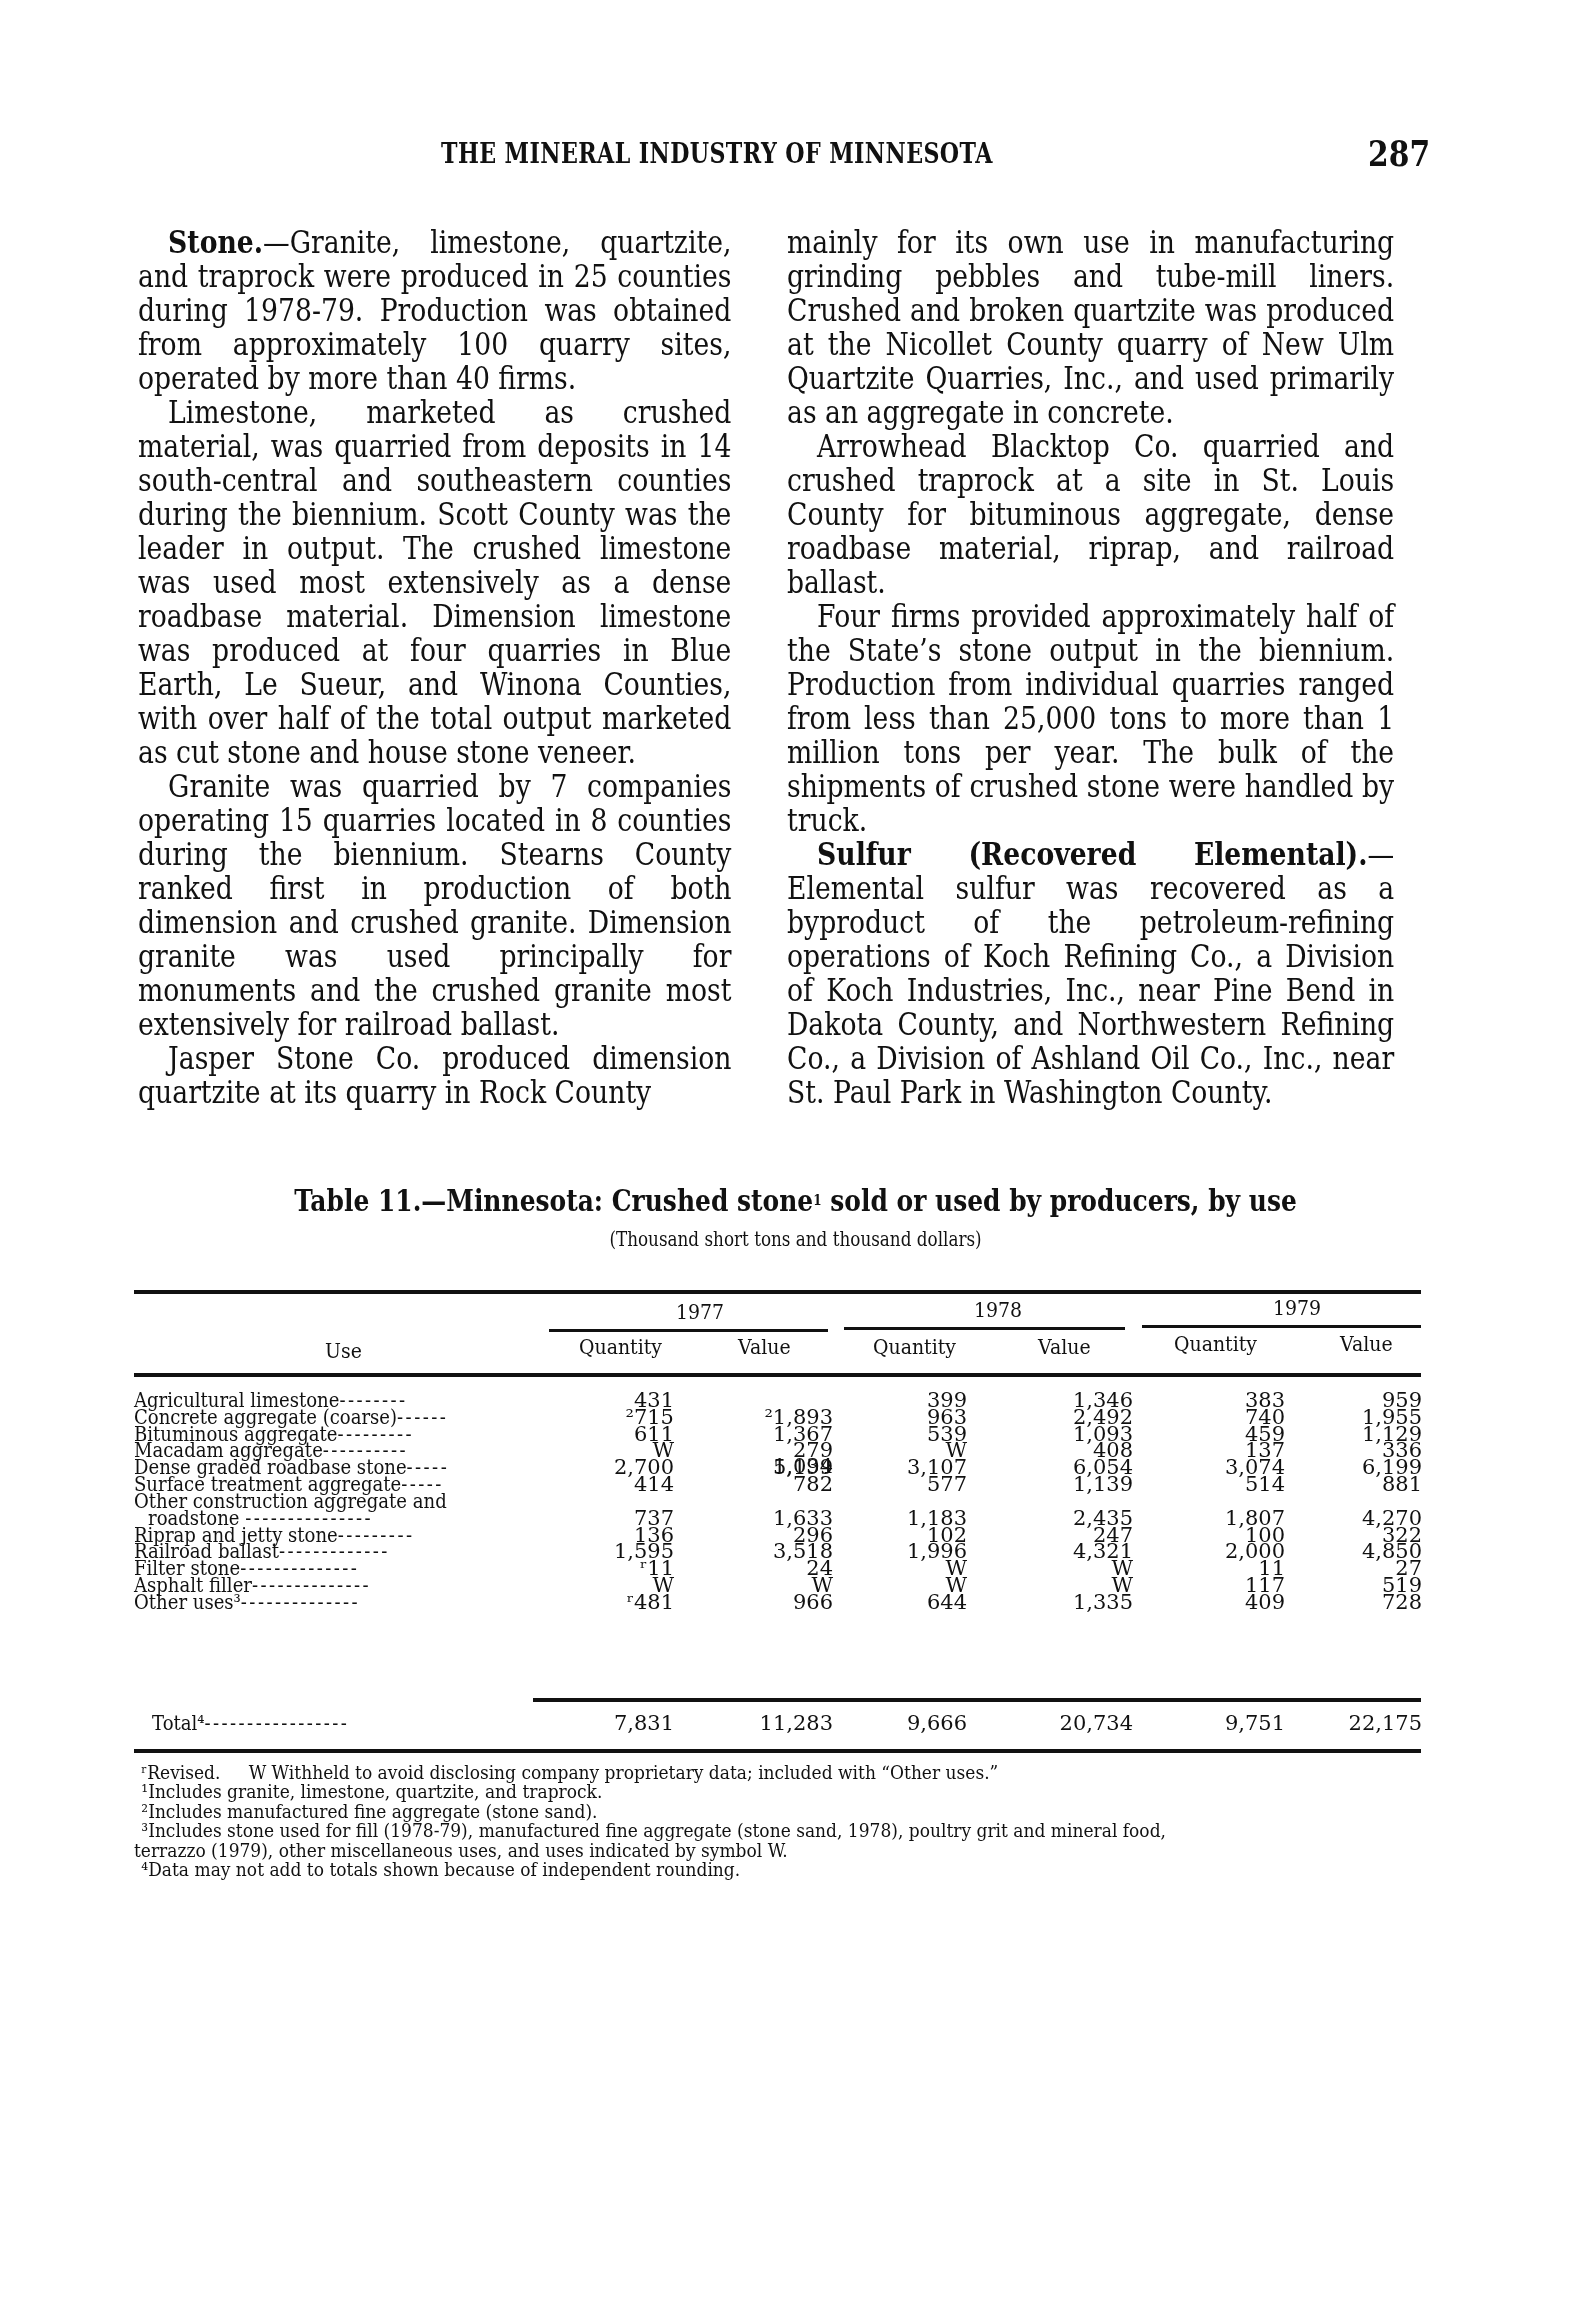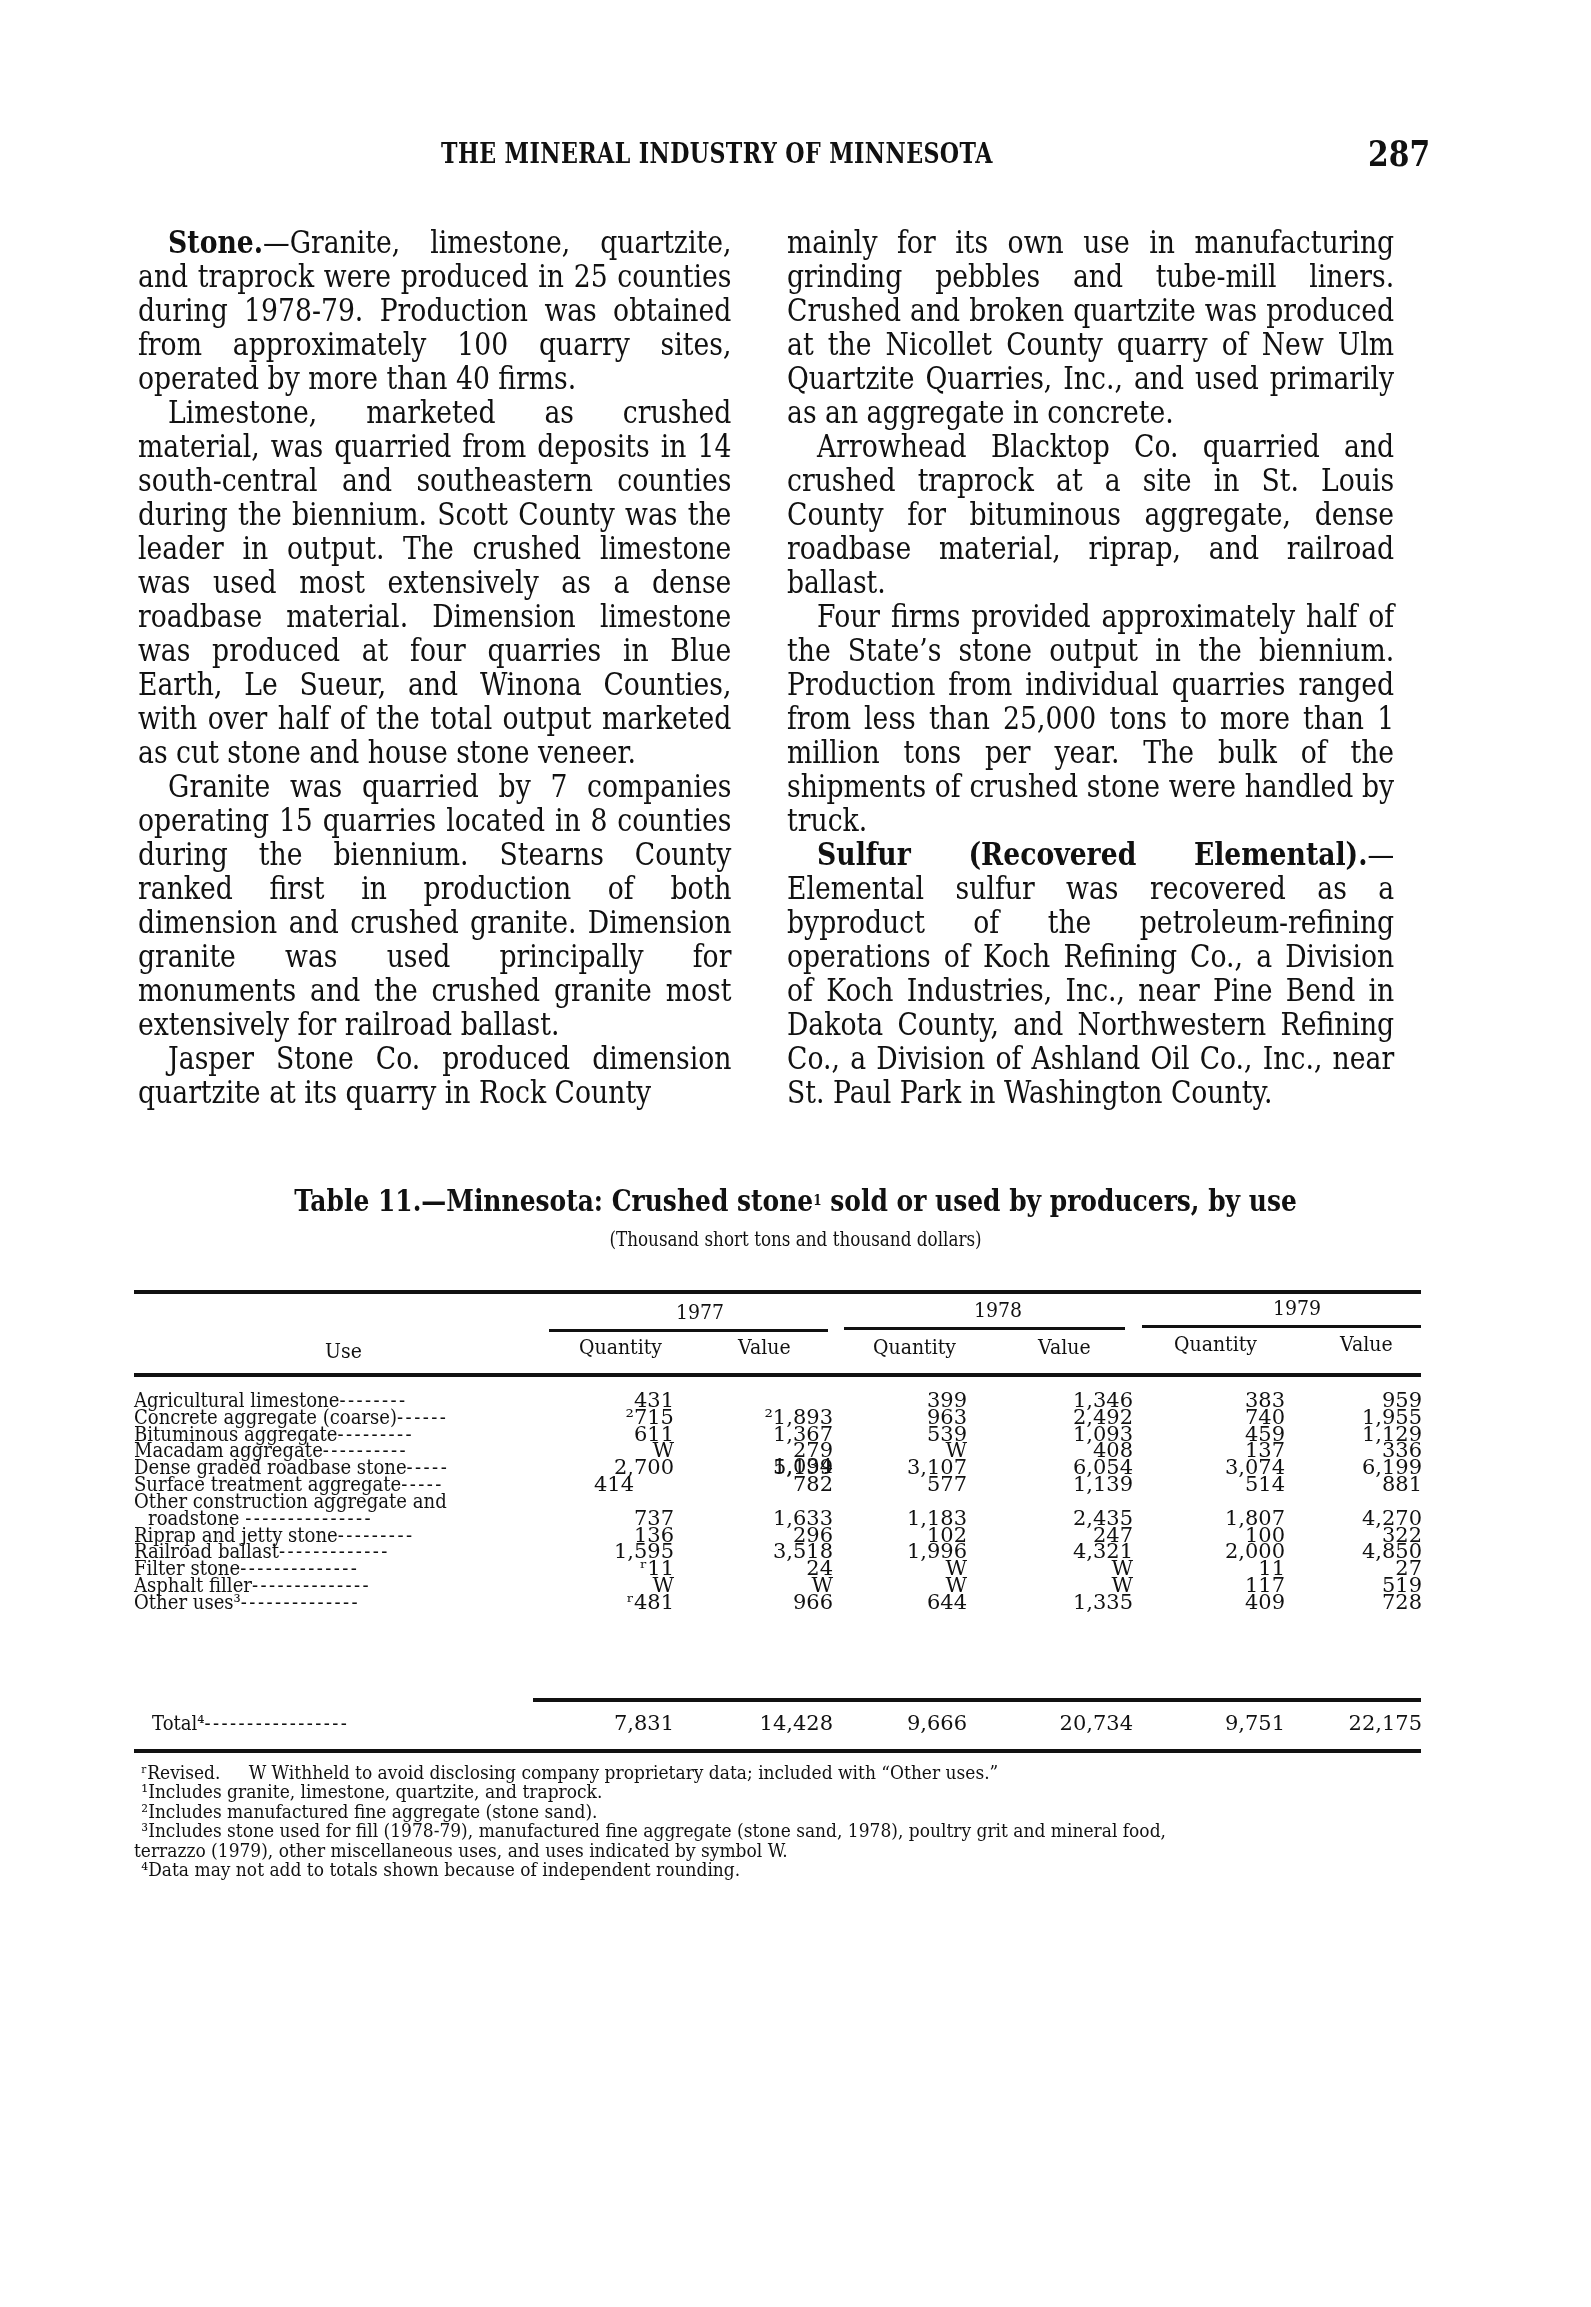--- a/index.html
+++ b/index.html
@@ -131,21 +131,21 @@
     <div class="cell" style="top:1439px; left:1165px;">137</div>
     <div class="cell" style="top:1439px; left:1302px;">336</div>
     <div class="use-label" style="top:1456px; transform:scaleX(0.86);"><span>Dense graded roadbase stone</span><span class="leader">-----</span></div>
     <div class="cell" style="top:1456px; left:554px;">2,700</div>
     <div class="cell" style="top:1456px; left:713px;">5,199</div>
     <div class="cell" style="top:1456px; left:847px;">3,107</div>
     <div class="cell" style="top:1456px; left:1013px;">6,054</div>
     <div class="cell" style="top:1456px; left:1165px;">3,074</div>
     <div class="cell" style="top:1456px; left:1302px;">6,199</div>
     <div class="use-label" style="top:1473px; transform:scaleX(0.86);"><span>Surface treatment aggregate</span><span class="leader">-----</span></div>
-    <div class="cell" style="top:1473px; left:554px;text-align:center;">414</div>
+    <div class="cell" style="top:1473px; left:554px;">414</div>
     <div class="cell" style="top:1473px; left:713px;">782</div>
     <div class="cell" style="top:1473px; left:847px;">577</div>
     <div class="cell" style="top:1473px; left:1013px;">1,139</div>
     <div class="cell" style="top:1473px; left:1165px;">514</div>
     <div class="cell" style="top:1473px; left:1302px;">881</div>
     <div class="use-label" style="top:1490px; transform:scaleX(0.86);">Other construction aggregate and</div>
     <div class="use-label" style="top:1507px; left:148px; transform:scaleX(0.86);"><span>roadstone</span> <span class="leader">---------------</span></div>
     <div class="cell" style="top:1507px; left:554px;">737</div>
     <div class="cell" style="top:1507px; left:713px;">1,633</div>
     <div class="cell" style="top:1507px; left:847px;">1,183</div>
@@ -182,21 +182,21 @@
     <div class="cell" style="top:1574px; left:1302px;">519</div>
     <div class="use-label" style="top:1591px; transform:scaleX(0.86);"><span>Other uses³</span><span class="leader">--------------</span></div>
     <div class="cell" style="top:1591px; left:554px;">ʳ481</div>
     <div class="cell" style="top:1591px; left:713px;">966</div>
     <div class="cell" style="top:1591px; left:847px;">644</div>
     <div class="cell" style="top:1591px; left:1013px;">1,335</div>
     <div class="cell" style="top:1591px; left:1165px;">409</div>
     <div class="cell" style="top:1591px; left:1302px;">728</div>
     <div class="use-label" style="top:1712px; left:152px; transform:scaleX(0.86);"><span>Total⁴</span><span class="leader">-----------------</span></div>
     <div class="cell" style="top:1712px; left:554px;">7,831</div>
-    <div class="cell" style="top:1712px; left:713px;">14,428</div>
+    <div class="cell" style="top:1712px; left:713px;">11,283</div>
     <div class="cell" style="top:1712px; left:847px;">9,666</div>
     <div class="cell" style="top:1712px; left:1013px;text-align:right;">20,734</div>
     <div class="cell" style="top:1712px; left:1165px;">9,751</div>
     <div class="cell" style="top:1712px; left:1302px;">22,175</div>
   </div>
 
 <div class="rule" style="left:533px; top:1698px; width:888px; height:4.2px;"></div>
 <div class="rule" style="left:134px; top:1749px; width:1287px; height:4.2px;"></div>
 
 <div class="footnotes">

